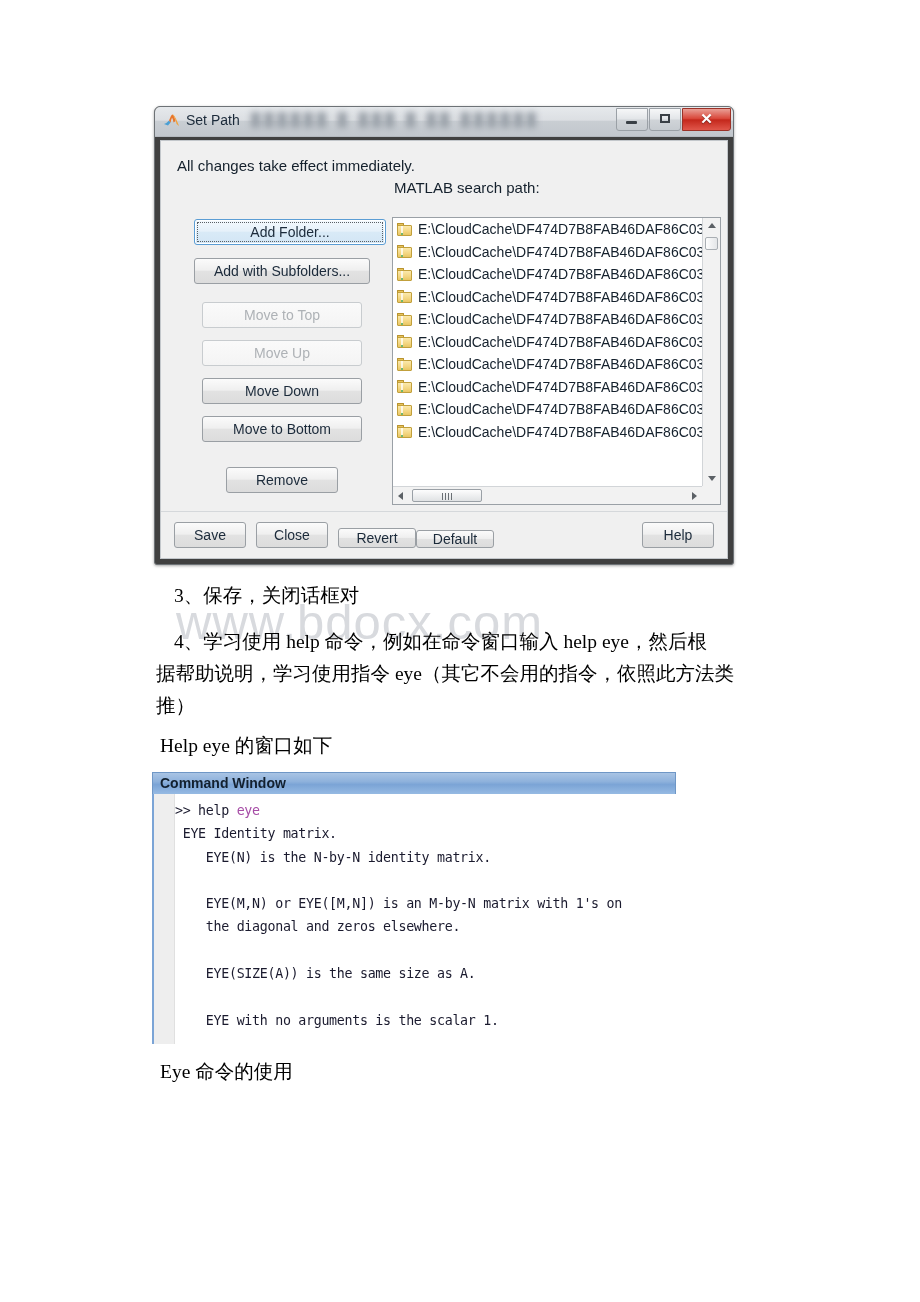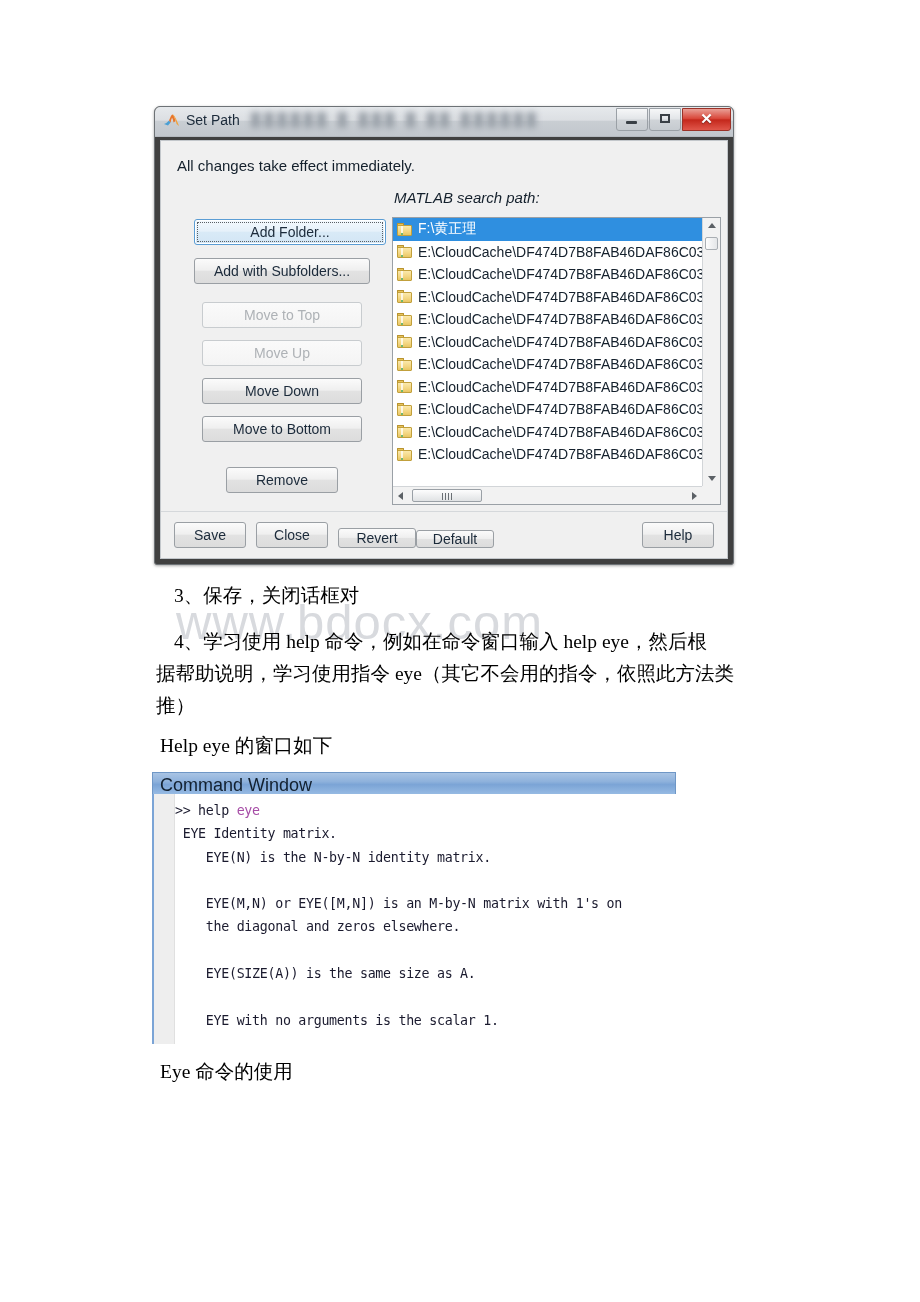--- a/index.html
+++ b/index.html
@@ -143,24 +143,23 @@
   .sp-notice {
     position: absolute;
     left: 16px;
     top: 16px;
     font-size: 15px;
     color: #14202c;
   }
   .sp-listlabel {
     position: absolute;
     left: 233px;
-    top: 48px;
+    top: 38px;
     font-size: 15px;
     color: #14202c;
-    font-style: italic;
   }
 
   
   .btn {
     position: absolute;
     box-sizing: border-box;
     background: linear-gradient(to bottom, #fbfbfb 0%, #efefef 47%, #e2e2e2 50%, #dcdcdc 100%);
     border: 1px solid #9a9fa4;
     border-radius: 3px;
     font-family: "Liberation Sans", sans-serif;
@@ -402,22 +401,23 @@
     border: 1px solid #6f97c6;
     border-bottom: none;
     box-sizing: border-box;
     position: relative;
   }
   .cw-title {
     position: absolute;
     left: 7px;
     top: 2px;
     font-family: "Liberation Sans", sans-serif;
-    font-size: 18px;
+    font-size: 14px;
     color: #12202f;
+    font-weight: bold;
   }
   .cw-content {
     position: absolute;
     left: 0;
     top: 22px;
     right: 0;
     bottom: 0;
     background: #ffffff;
     border-left: 2px solid #7ba4d6;
   }
@@ -496,29 +496,20 @@
     </div>
     <div class="btn" id="btn-move-bottom">
       <span>Move to Bottom</span>
     </div>
     <div class="btn" id="btn-remove">
       <span>Remove</span>
     </div>
 
     <div class="sp-listbox">
       <div class="sp-rows" id="path-rows">
-          <div class="sp-row selected">
-            <span class="folder-ico">
-              <span class="tab"></span>
-              <span class="body"></span>
-              <span class="spine"></span>
-              <span class="dot"></span>
-            </span>
-            <span>F:\黄正理</span>
-          </div>
           <div class="sp-row">
             <span class="folder-ico">
               <span class="tab"></span>
               <span class="body"></span>
               <span class="spine"></span>
               <span class="dot"></span>
             </span>
             <span>E:\CloudCache\DF474D7B8FAB46DAF86C03</span>
           </div>
           <div class="sp-row">

